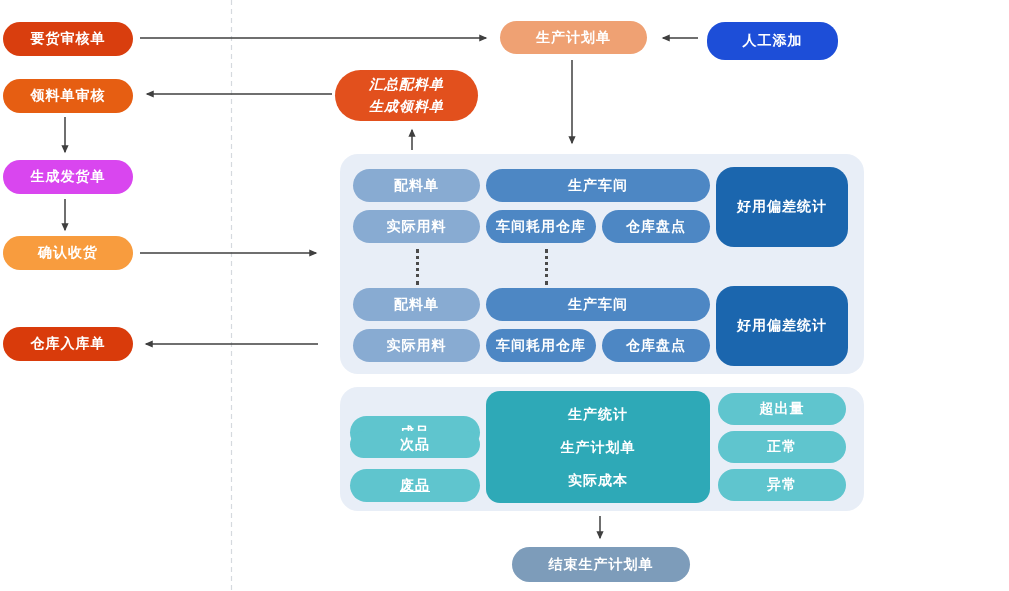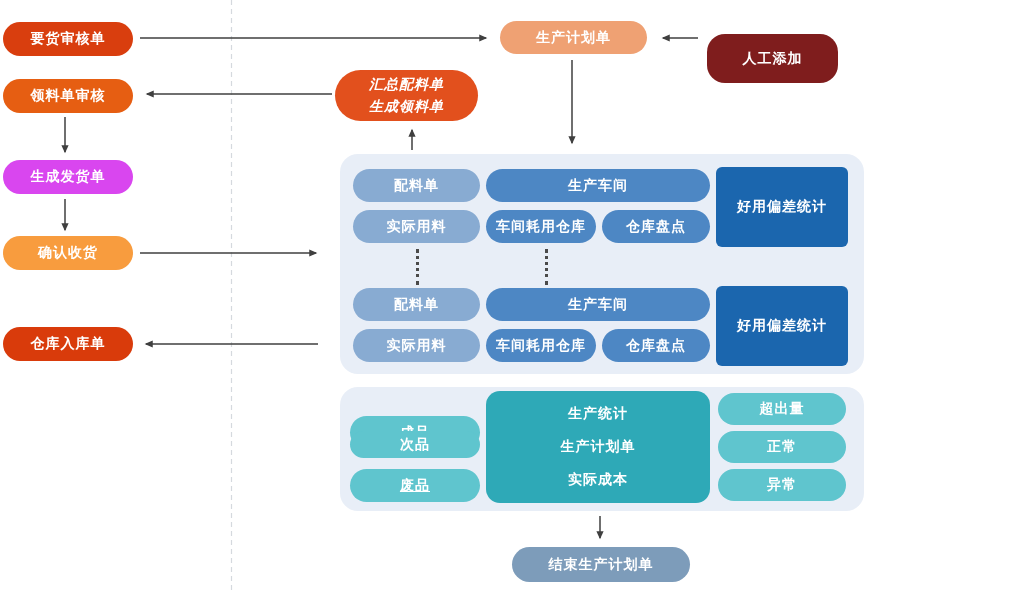--- a/index.html
+++ b/index.html
@@ -10,22 +10,22 @@
   .arrow-layer{position:absolute;left:0;top:0;width:1009px;height:591px;pointer-events:none;z-index:1;}
   .node,.panel,.dots{position:absolute;z-index:2;box-sizing:border-box;}
   .node{
     display:flex;align-items:center;justify-content:center;flex-direction:column;
     color:#ffffff;font-weight:bold;font-size:14px;letter-spacing:1px;text-align:center;
   }
   .pill{border-radius:18px;}
   .left-node{left:3px;width:130px;height:34px;}
   .panel{background:#e8eef7;border-radius:18px;}
   .blue-pill{border-radius:17px;}
-  .dark-box{border-radius:6px;}
-  .stats-box{border-radius:14px;display:flex;flex-direction:column;align-items:center;justify-content:space-around;padding:6px 0;font-family:Liberation Mono, monospace;}
+  .dark-box{border-radius:18px;}
+  .stats-box{border-radius:14px;display:flex;flex-direction:column;align-items:center;justify-content:space-around;padding:6px 0;}
   .stats-box div{line-height:1;}
   .dots{
     width:0;height:36px;border-left:3px dotted #4a4a4a;
   }
   .two-line{line-height:1.55;font-style:italic;}
 </style>
 </head>
 <body>
 
 <div class="canvas">
@@ -51,21 +51,21 @@
     </g>
   </svg>
 
   <div class="node pill left-node" style="top: 22px; background: rgb(217, 62, 14);">要货审核单</div>
   <div class="node pill left-node" style="top: 79px; background: rgb(230, 94, 18);">领料单审核</div>
   <div class="node pill left-node" style="top: 160px; background: #d946ef;">生成发货单</div>
   <div class="node pill left-node" style="top: 236px; background: rgb(248, 156, 62);">确认收货</div>
   <div class="node pill left-node" style="top: 327px; background: rgb(217, 59, 11);">仓库入库单</div>
 
   <div class="node pill" style="left: 500px; top: 21px; width: 147px; height: 33px; background: rgb(239, 161, 115);">生产计划单</div>
-  <div class="node pill" style="left: 707px; top: 34px; width: 131px; height: 49px; background: #7f1d1d;">人工添加</div>
+  <div class="node pill" style="left: 707px; top: 22px; width: 131px; height: 38px; background: #1d4ed8;">人工添加</div>
   <div class="node two-line" style="left: 335px; top: 70px; width: 143px; height: 51px; border-radius: 26px; background: rgb(226, 80, 29);">
     <span>汇总配料单</span>
     <span>生成领料单</span>
   </div>
 
   <div class="panel" style="left: 340px; top: 154px; width: 524px; height: 220px; background: rgb(232, 238, 247);"></div>
 
   <div class="node blue-pill" style="left: 353px; top: 169px; width: 127px; height: 33px; background: rgb(136, 171, 210);">配料单</div>
   <div class="node blue-pill" style="left: 486px; top: 169px; width: 224px; height: 33px; background: rgb(77, 135, 196);">生产车间</div>
   <div class="node blue-pill" style="left: 353px; top: 210px; width: 127px; height: 33px; background: rgb(136, 171, 210);">实际用料</div>

